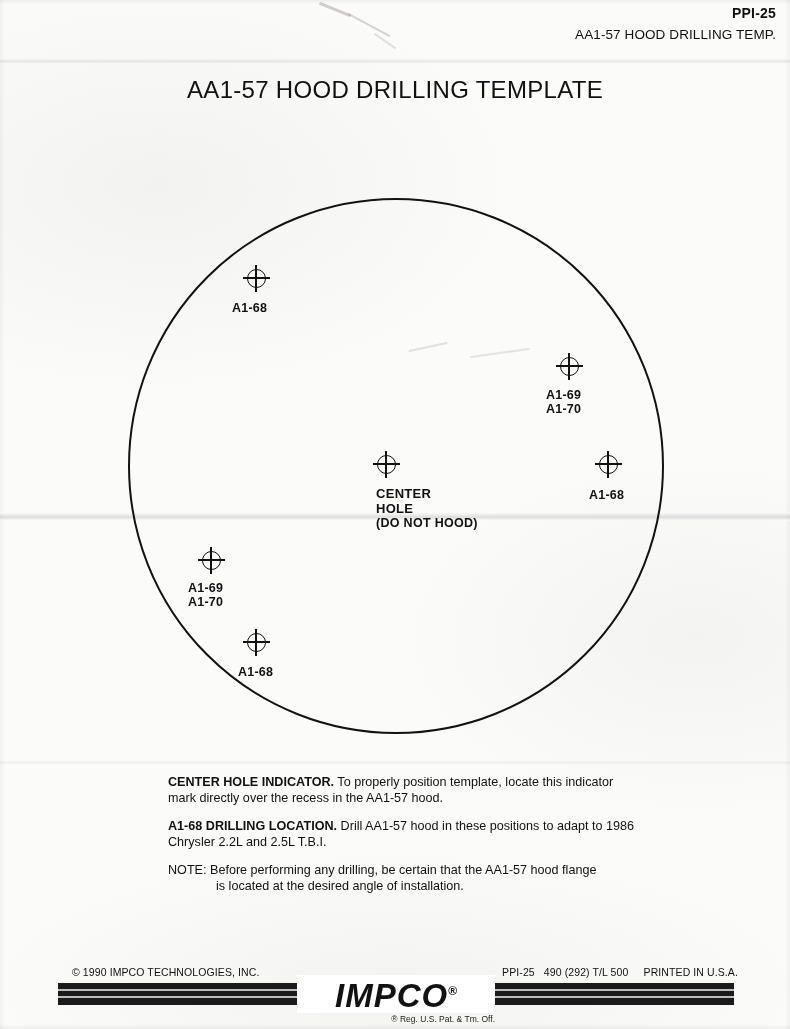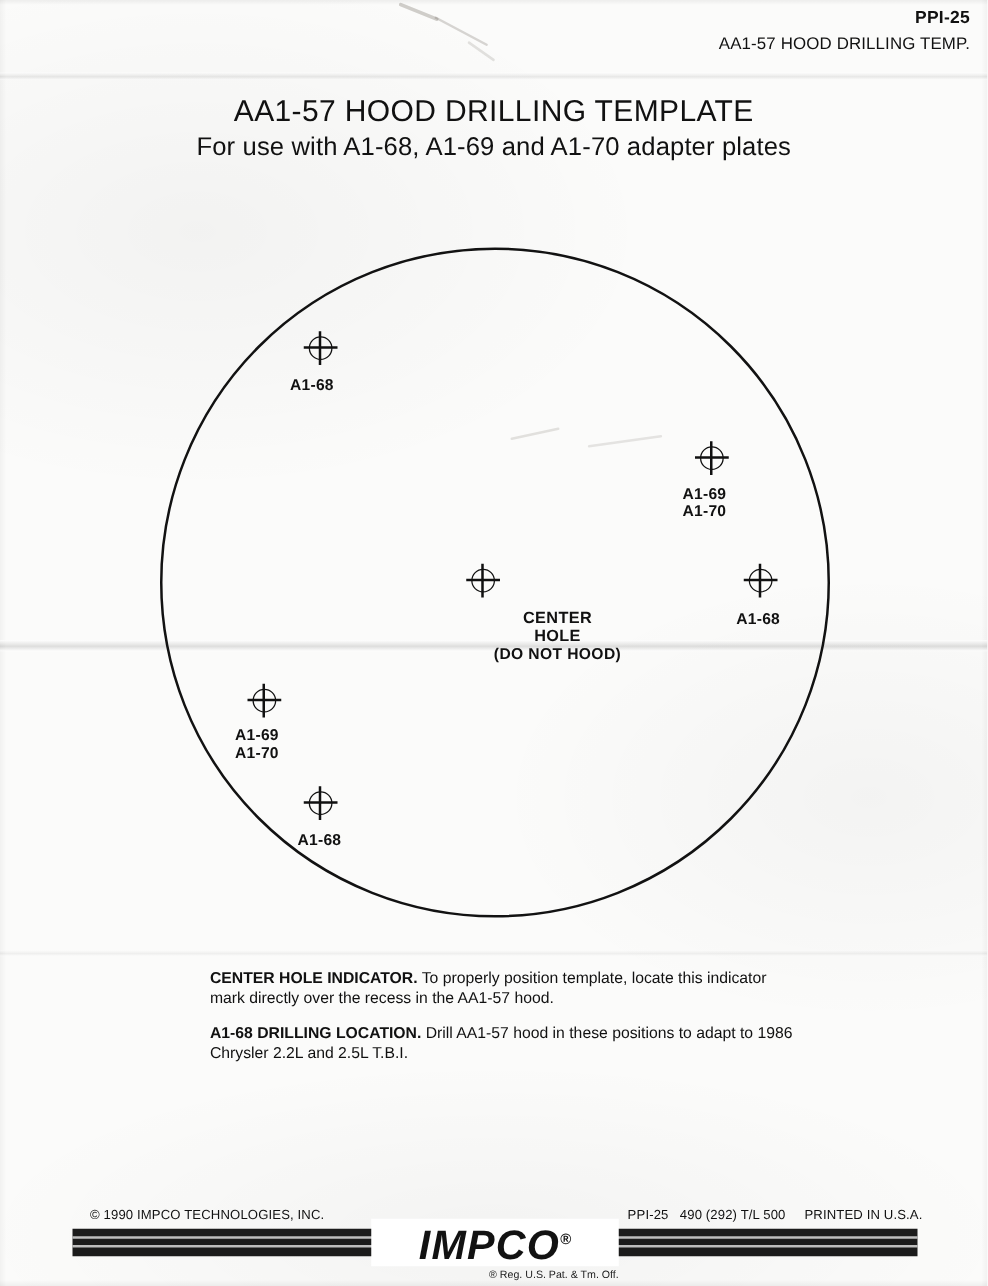--- a/index.html
+++ b/index.html
@@ -140,21 +140,20 @@
   .hole-label {
     position: absolute;
     font-size: 12.5px;
     font-weight: bold;
     line-height: 14px;
     white-space: pre-line;
     letter-spacing: 0.2px;
   }
   .center-label {
     position: absolute;
-    text-align: center;
     font-size: 13px;
     font-weight: bold;
     line-height: 15px;
     letter-spacing: 0.3px;
   }
   .center-label .small {
     font-size: 12.5px;
     font-weight: bold;
   }
 
@@ -255,21 +254,20 @@
 <div class="smudge s3"></div>
 <div class="smudge s4"></div>
 <div class="smudge s5"></div>
 
 <div class="content">
 
   <div class="doc-code">PPI-25</div>
   <div class="doc-subcode">AA1-57 HOOD DRILLING TEMP.</div>
 
   <div class="title">AA1-57 HOOD DRILLING TEMPLATE</div>
-  <div class="subtitle">For use with A1-68, A1-69 and A1-70 adapter plates</div>
 
   <div class="diagram">
     <div class="circle"></div>
     <div id="holes-layer">
         <div class="hole" style="left: 128px; top: 80px;">
           <div class="ring"></div>
           <div class="vbar"></div>
           <div class="hbar"></div>
         </div>
         <div class="hole-label" style="left: 104px; top: 103px;">A1-68</div>
@@ -313,20 +311,24 @@
     </div>
   </div>
 
   <div class="notes">
     <div class="note">
       <b>CENTER HOLE INDICATOR.</b><span> To properly position template, locate this indicator mark directly over the recess in the AA1-57 hood.</span>
     </div>
     <div class="note">
       <b>A1-68 DRILLING LOCATION.</b><span> Drill AA1-57 hood in these positions to adapt to 1986 Chrysler 2.2L and 2.5L T.B.I.</span>
     </div>
+    <div class="note last">
+      <span>NOTE: Before performing any drilling, be certain that the AA1-57 hood flange</span>
+      <span class="indent">is located at the desired angle of installation.</span>
+    </div>
   </div>
 
   <div class="copyright">© 1990 IMPCO TECHNOLOGIES, INC.</div>
   <div class="print-info">PPI-25   490 (292) T/L 500     PRINTED IN U.S.A.</div>
 
   <div class="footer-bar">
     <div class="stripe a"></div>
     <div class="stripe b"></div>
   </div>
   <div class="brand-plate"></div>

